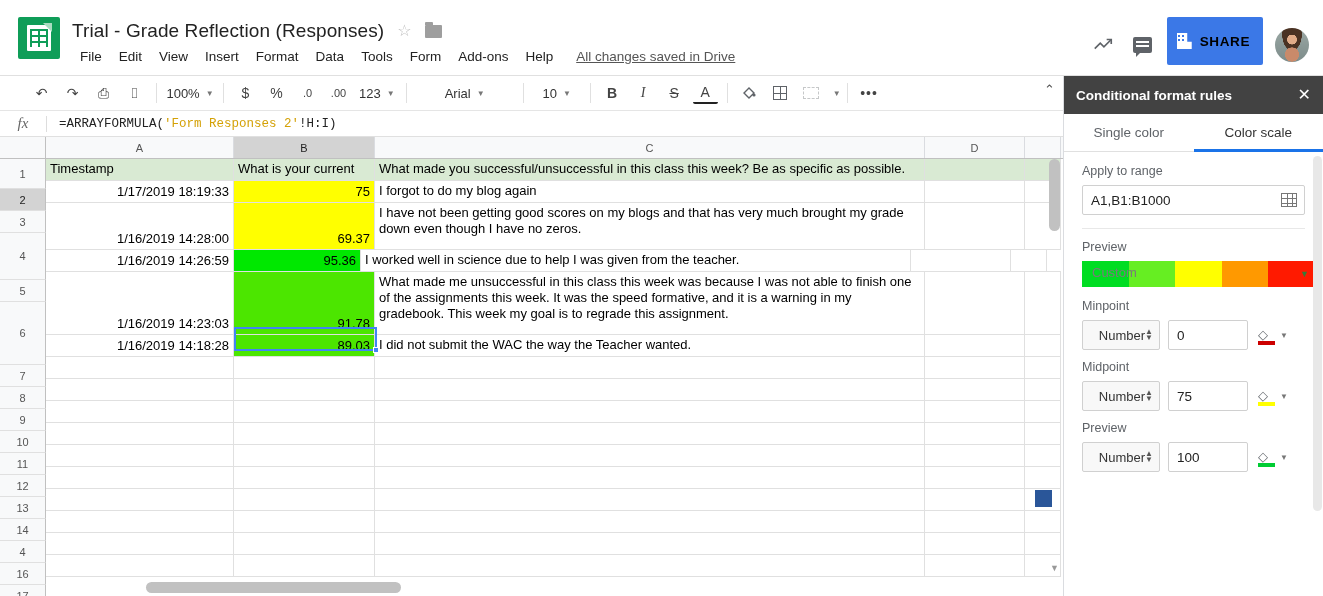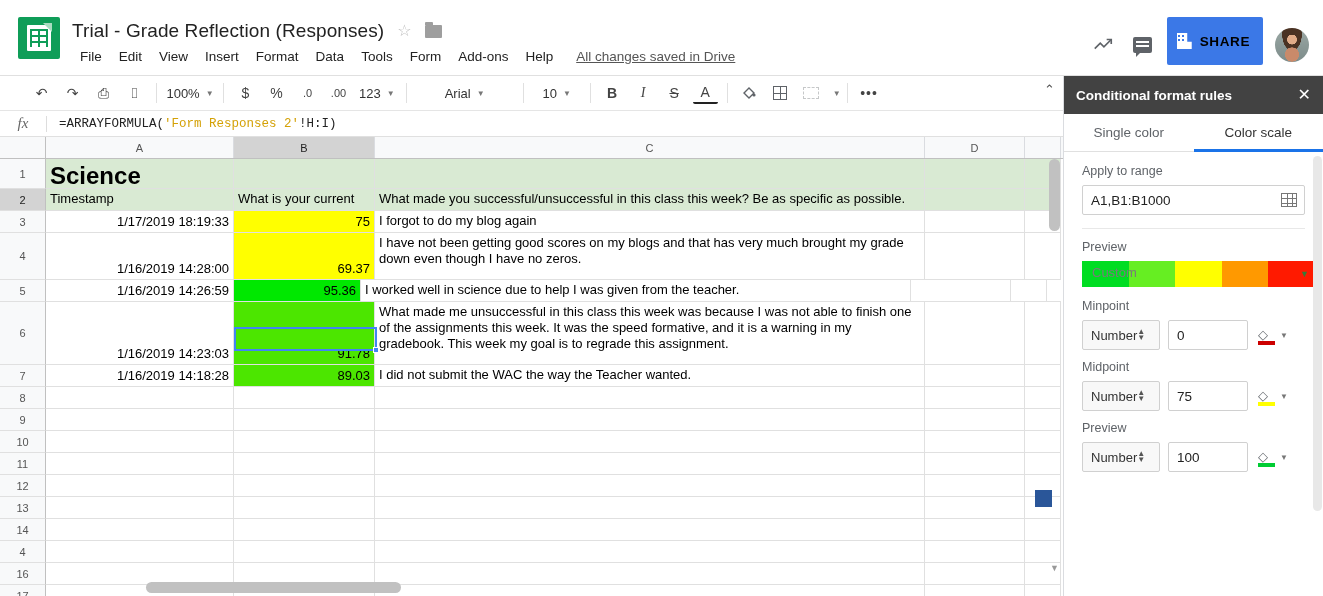--- a/index.html
+++ b/index.html
@@ -222,21 +222,21 @@
   }
   .pv { flex: 1; height: 100%; }
   .pv-text {
     position: absolute; left: 10px; top: 4px; font-size: 13px; color: #7a7a7a;
   }
   .pv-caret { position: absolute; right: 6px; top: 8px; font-size: 9px; color: #3a7a3a; }
   .point-row { display: flex; align-items: center; margin-top: 6px; }
   .mini-select {
     width: 78px; height: 30px; border: 1px solid #d0d0d0; border-radius: 2px;
     background: #f8f8f8; font-size: 13px; color: #333; display: flex;
-    align-items: center; justify-content: flex-start; padding: 0 6px 0 8px; cursor: pointer;
+    align-items: center; justify-content: flex-end; padding: 0 6px 0 8px; cursor: pointer;
   }
   .spin { display: flex; flex-direction: column; line-height: 6px; font-size: 8px; color: #555; }
   .val-input {
     width: 80px; height: 30px; border: 1px solid #d0d0d0; border-radius: 2px;
     margin-left: 8px; padding: 0 8px; font-size: 13.5px; color: #222;
     font-family: "Liberation Sans", sans-serif; background: #fff;
   }
   .color-btn { display: flex; align-items: center; margin-left: 10px; cursor: pointer; }
   .bucket { position: relative; width: 17px; height: 20px; }
   .bucket .b-ico { font-size: 13px; color: #5f6368; line-height: 14px; }
@@ -392,27 +392,20 @@
         <div class="rh" style="height: 22px;">10</div>
         <div class="rh" style="height: 22px;">11</div>
         <div class="rh" style="height: 22px;">12</div>
         <div class="rh" style="height: 22px;">13</div>
         <div class="rh" style="height: 22px;">14</div>
         <div class="rh" style="height: 22px;">4</div>
         <div class="rh" style="height: 22px;">16</div>
         <div class="rh" style="height: 22px;">17</div>
       </div>
     <div class="cells" id="cells">
-        <div class="row" style="height: 30px;">
-          <div class="cell title" style="width: 188px;">Science</div>
-          <div class="cell title" style="width: 141px;"></div>
-          <div class="cell title" style="width: 550px;"></div>
-          <div class="cell title" style="width: 100px;"></div>
-          <div class="cell title" style="width: 36px;"></div>
-        </div>
         <div class="row" style="height: 22px;">
           <div class="cell hdr" style="width: 188px;">Timestamp</div>
           <div class="cell hdr" style="width: 141px;">What is your current pe</div>
           <div class="cell hdr" style="width: 550px;">What made you successful/unsuccessful in this class this week? Be as specific as possible.</div>
           <div class="cell hdr" style="width: 100px;"></div>
           <div class="cell hdr" style="width: 36px;"></div>
         </div>
         <div class="row" style="height: 22px;">
           <div class="cell  num bottom" style="width: 188px;">1/17/2019 18:19:33</div>
           <div class="cell  num bottom" style="width: 141px; background: rgb(255, 255, 0);">75</div>

